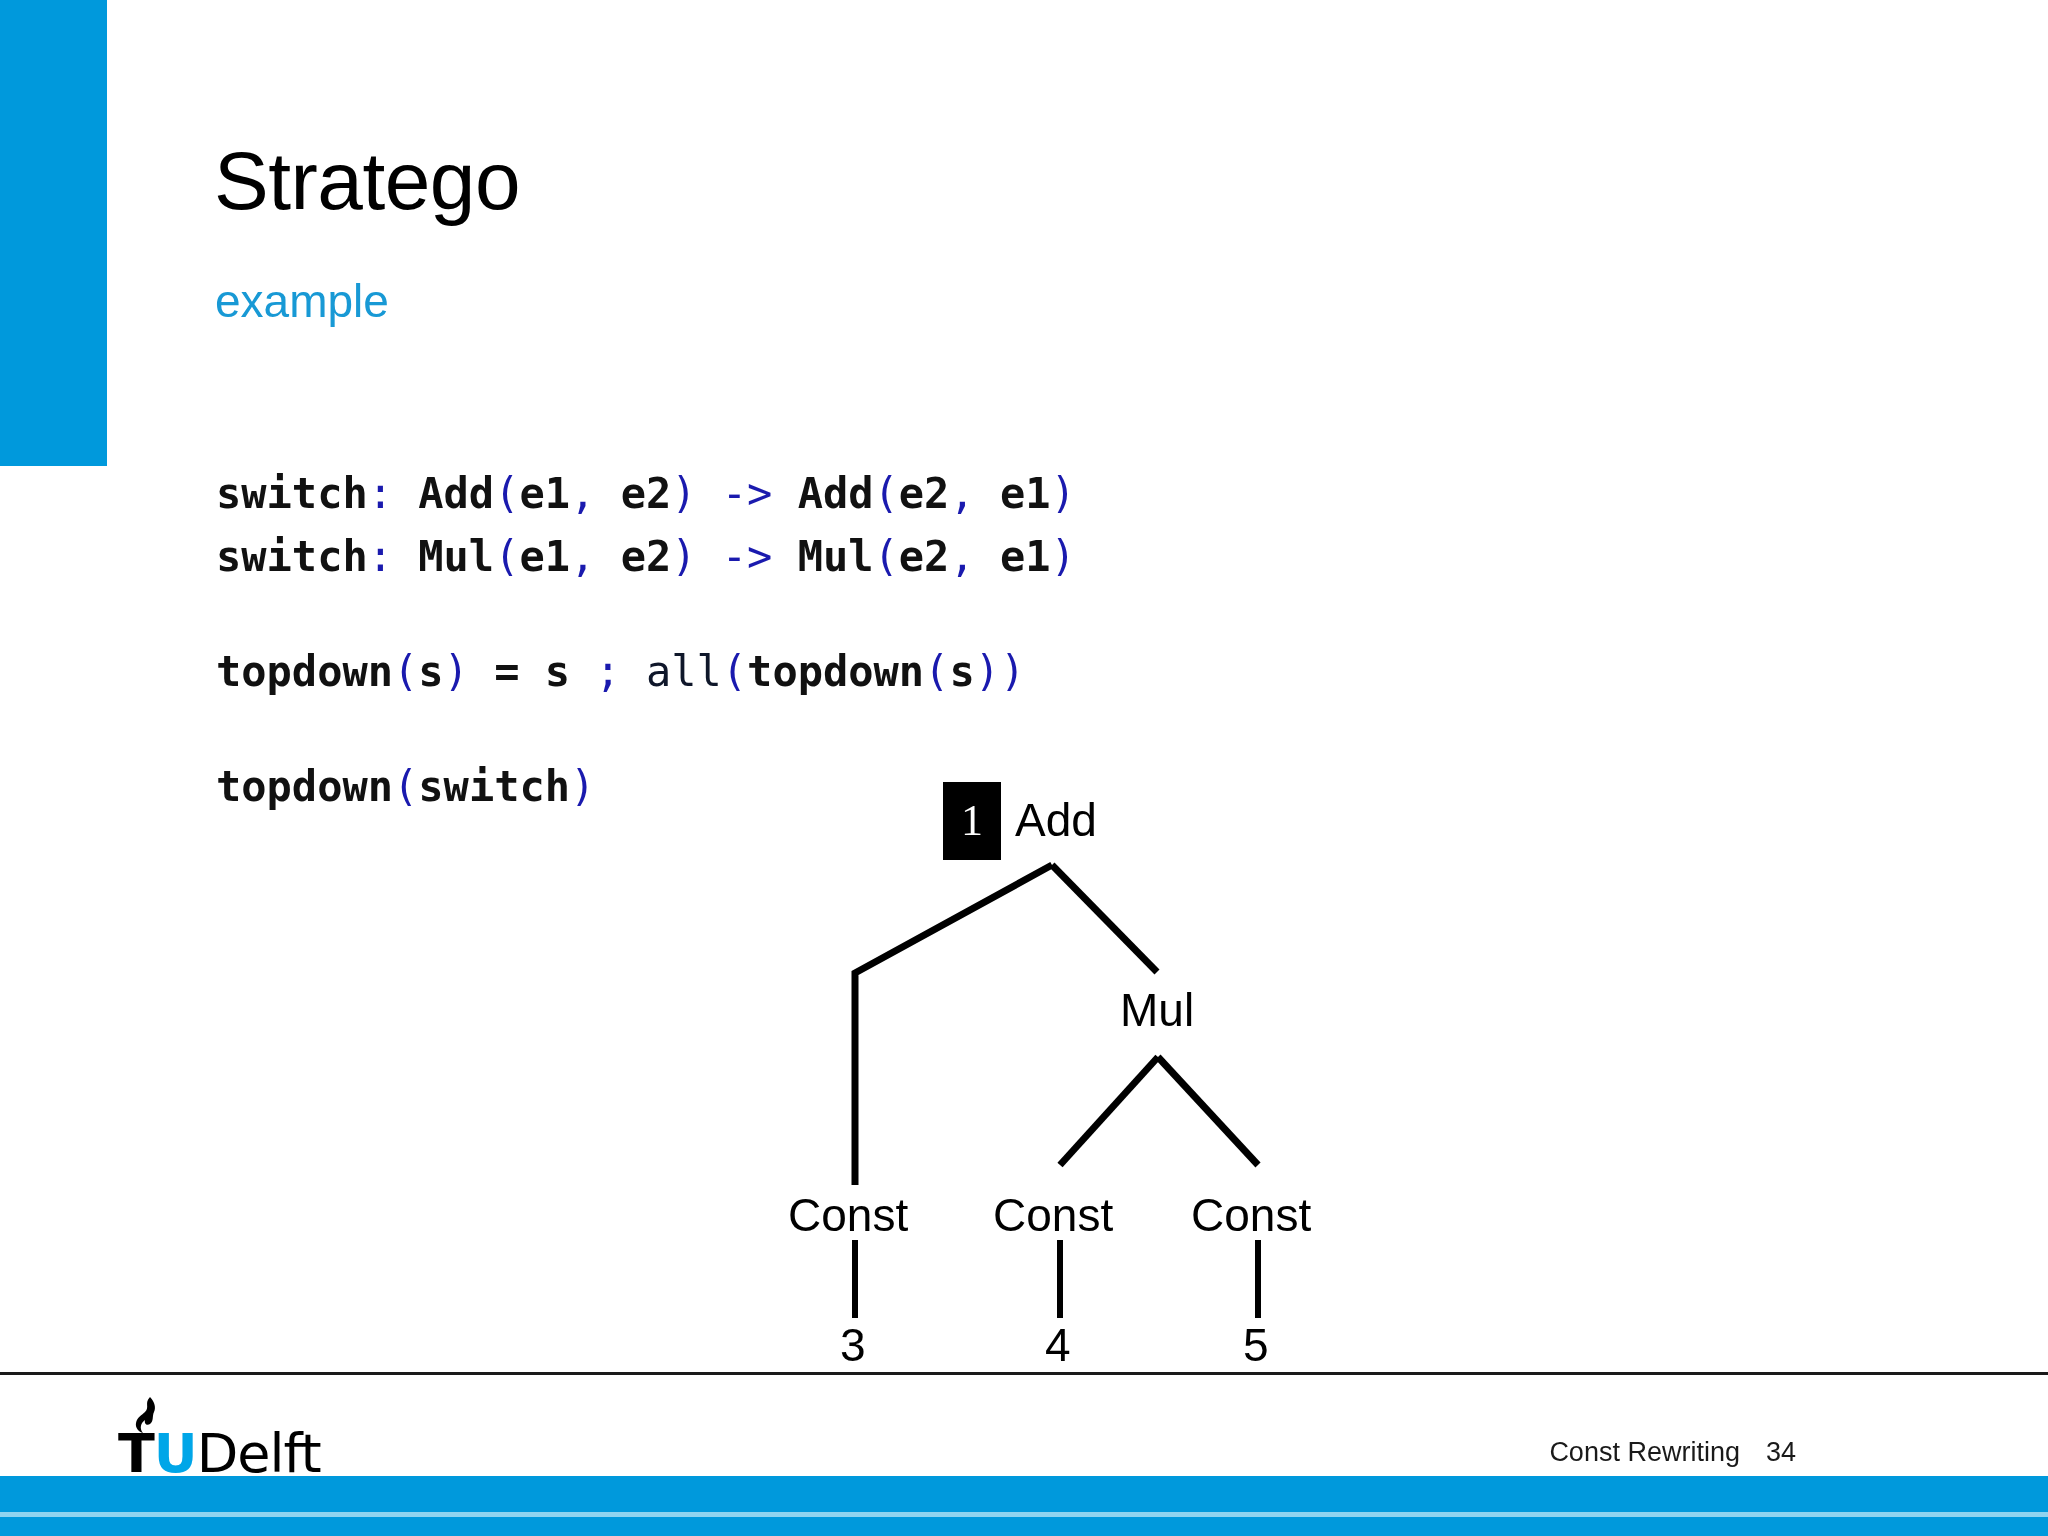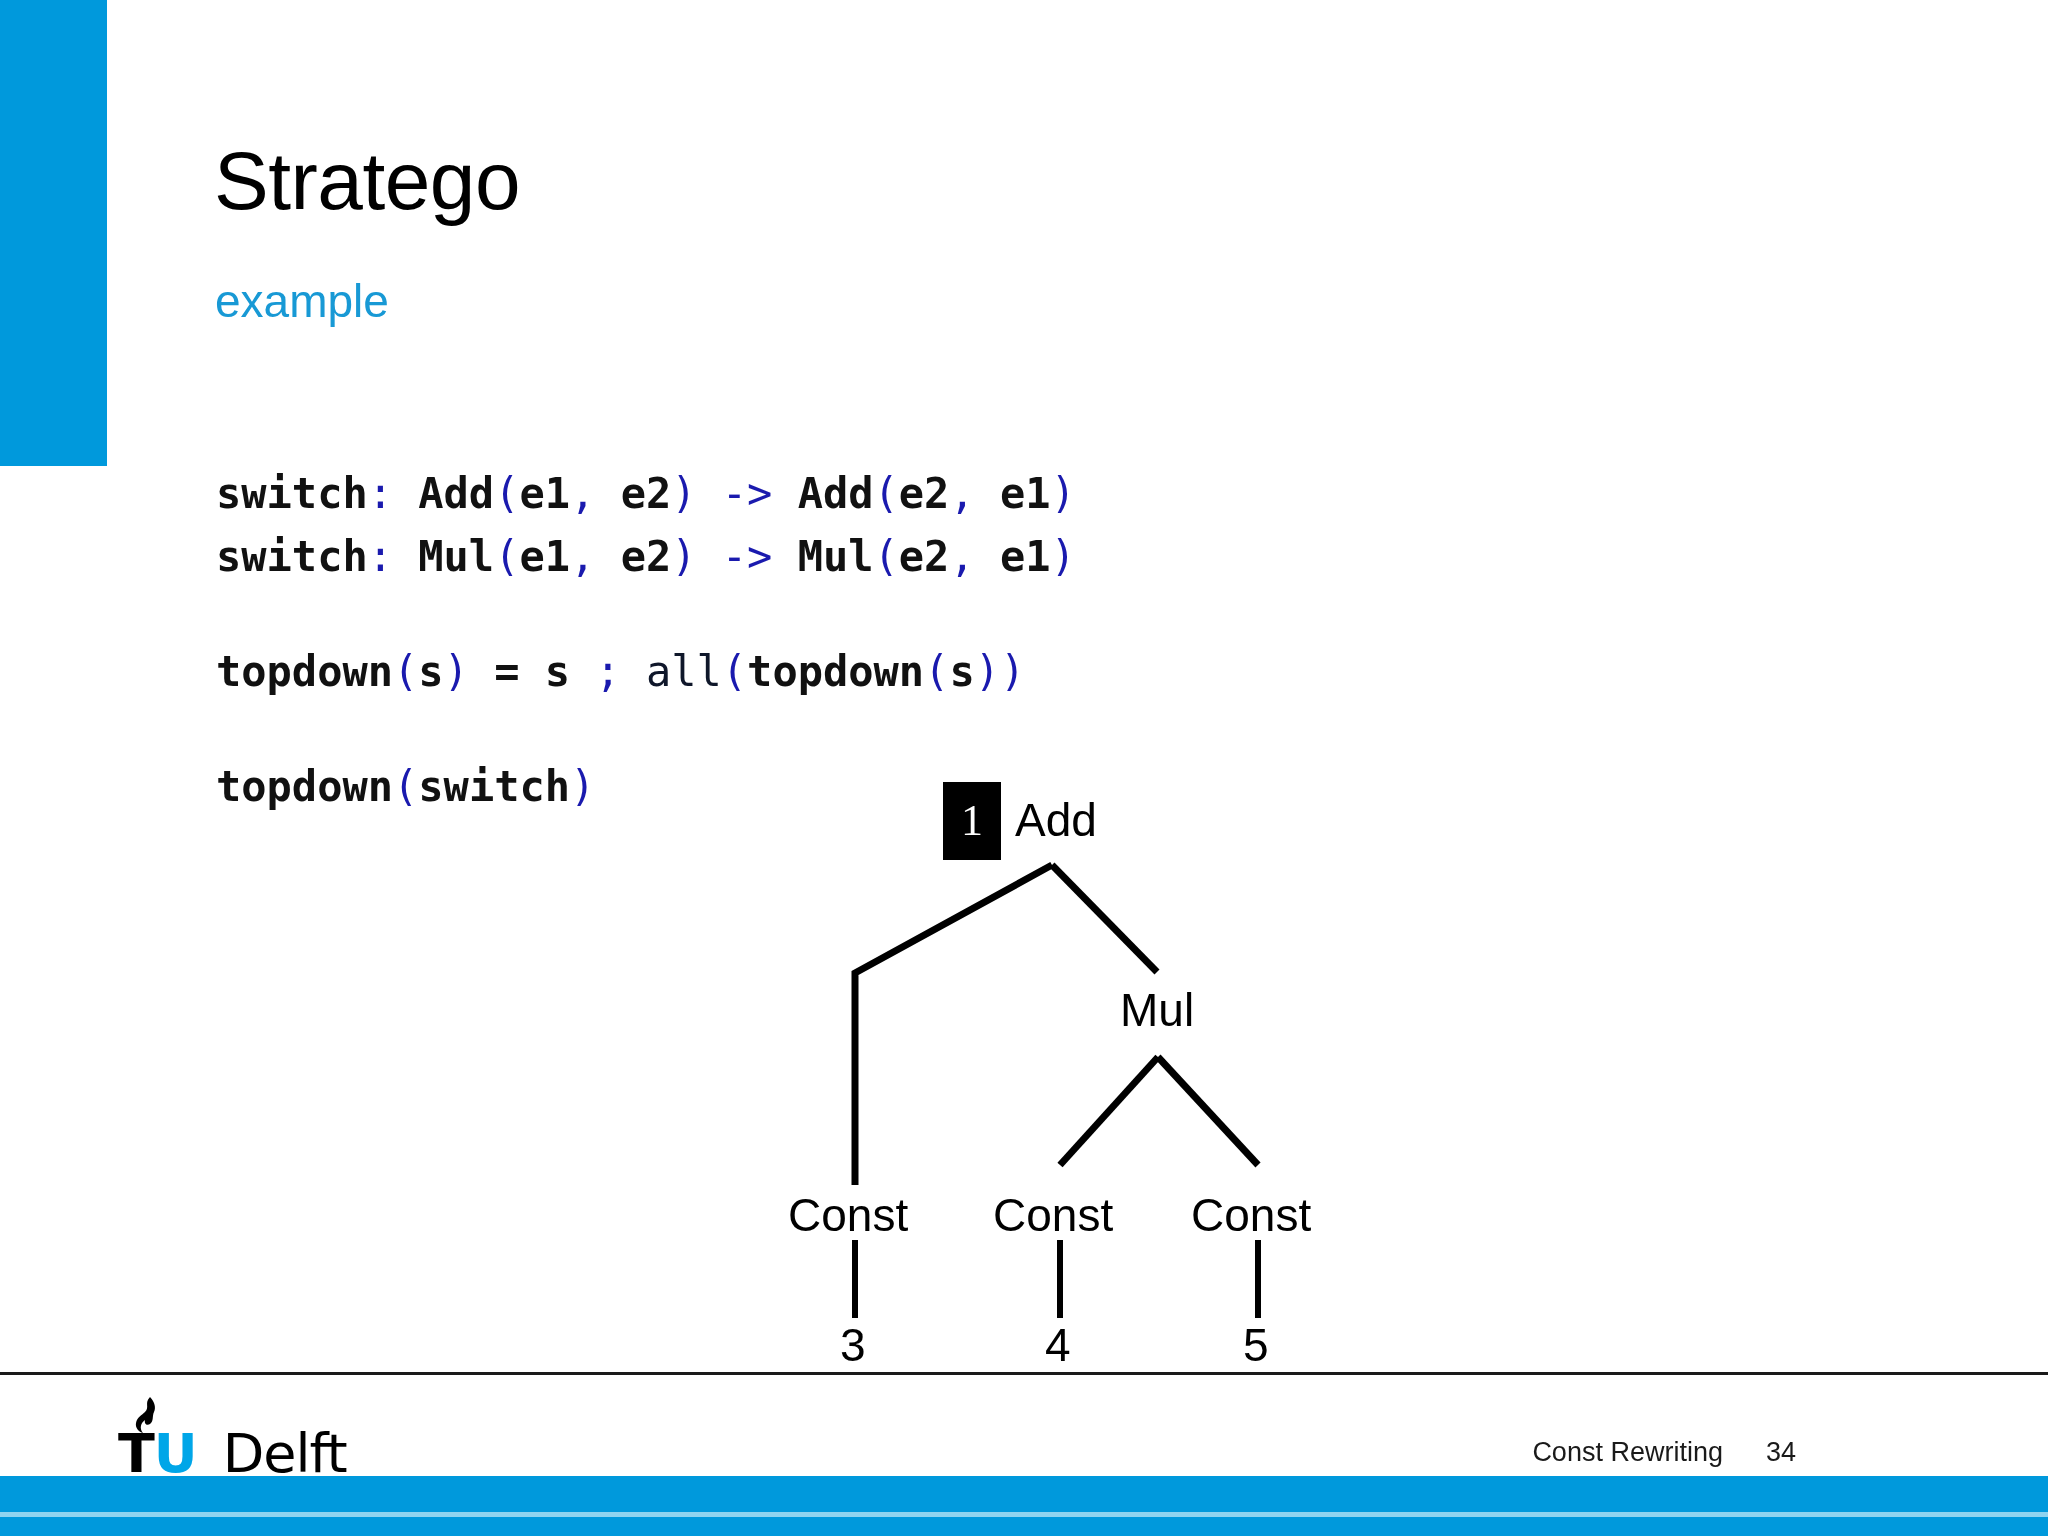--- a/index.html
+++ b/index.html
@@ -146,21 +146,21 @@
     top: 1427px;
     font-family: "DejaVu Sans", sans-serif;
     font-size: 54px;
     font-weight: 700;
     line-height: 1;
     letter-spacing: -1px;
     white-space: nowrap;
   }
   .logo-t { color: #000000; }
   .logo-u { color: #00A6E8; }
-  .logo-d { color: #000000; font-weight: 400; margin-left: 26px; }
+  .logo-d { color: #000000; font-weight: 400; }
   .flame {
     position: absolute;
     left: 130px;
     top: 1396px;
     width: 34px;
     height: 38px;
   }
 
   .footer-meta {
     position: absolute;
@@ -168,21 +168,21 @@
     top: 1437px;
     width: 2048px;
     text-align: right;
     padding-right: 252px;
     box-sizing: border-box;
     font-family: "Liberation Sans", sans-serif;
     font-size: 27px;
     color: #1a1a1a;
     white-space: nowrap;
   }
-  .footer-meta .pagenum { margin-left: 43px; }
+  .footer-meta .pagenum { margin-left: 26px; }
 </style>
 </head>
 <body>
 
 <div id="slide">
 
   <div class="accent-block"></div>
 
   <div class="title">Stratego</div>
   <div class="subtitle">example</div>

